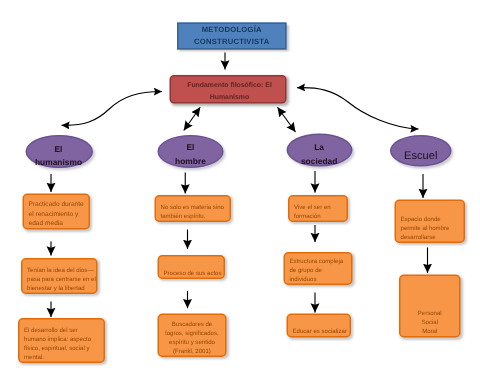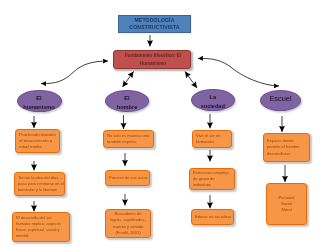--- a/index.html
+++ b/index.html
@@ -2,21 +2,21 @@
 <html><head>
 <meta charset="utf-8">
 <title>Mapa conceptual</title>
 <style>
   html,body{margin:0;padding:0;}
   body{width:320px;height:247px;background:#ffffff;overflow:hidden;
        font-family:"Liberation Sans",sans-serif;position:relative;
        -webkit-font-smoothing:antialiased;}
   #stage{position:absolute;left:0;top:0;width:320px;height:247px;}
 
-  .node{position:absolute;box-sizing:border-box;display:flex;align-items:center;
+  .node{position:absolute;box-sizing:border-box;display:flex;align-items:flex-end;
         justify-content:center;text-align:center;}
   .node .txt{display:block;width:100%;}
 
   
   .title-box{background:#4F81BD;border:0.55px solid #3C6595;
     box-shadow:1.4px 1.4px 1.4px rgba(120,125,135,0.45);}
   .title-box .txt{color:#17375E;font-weight:bold;font-size:5.1px;line-height:7.4px;
     letter-spacing:0.15px;}
 
   

